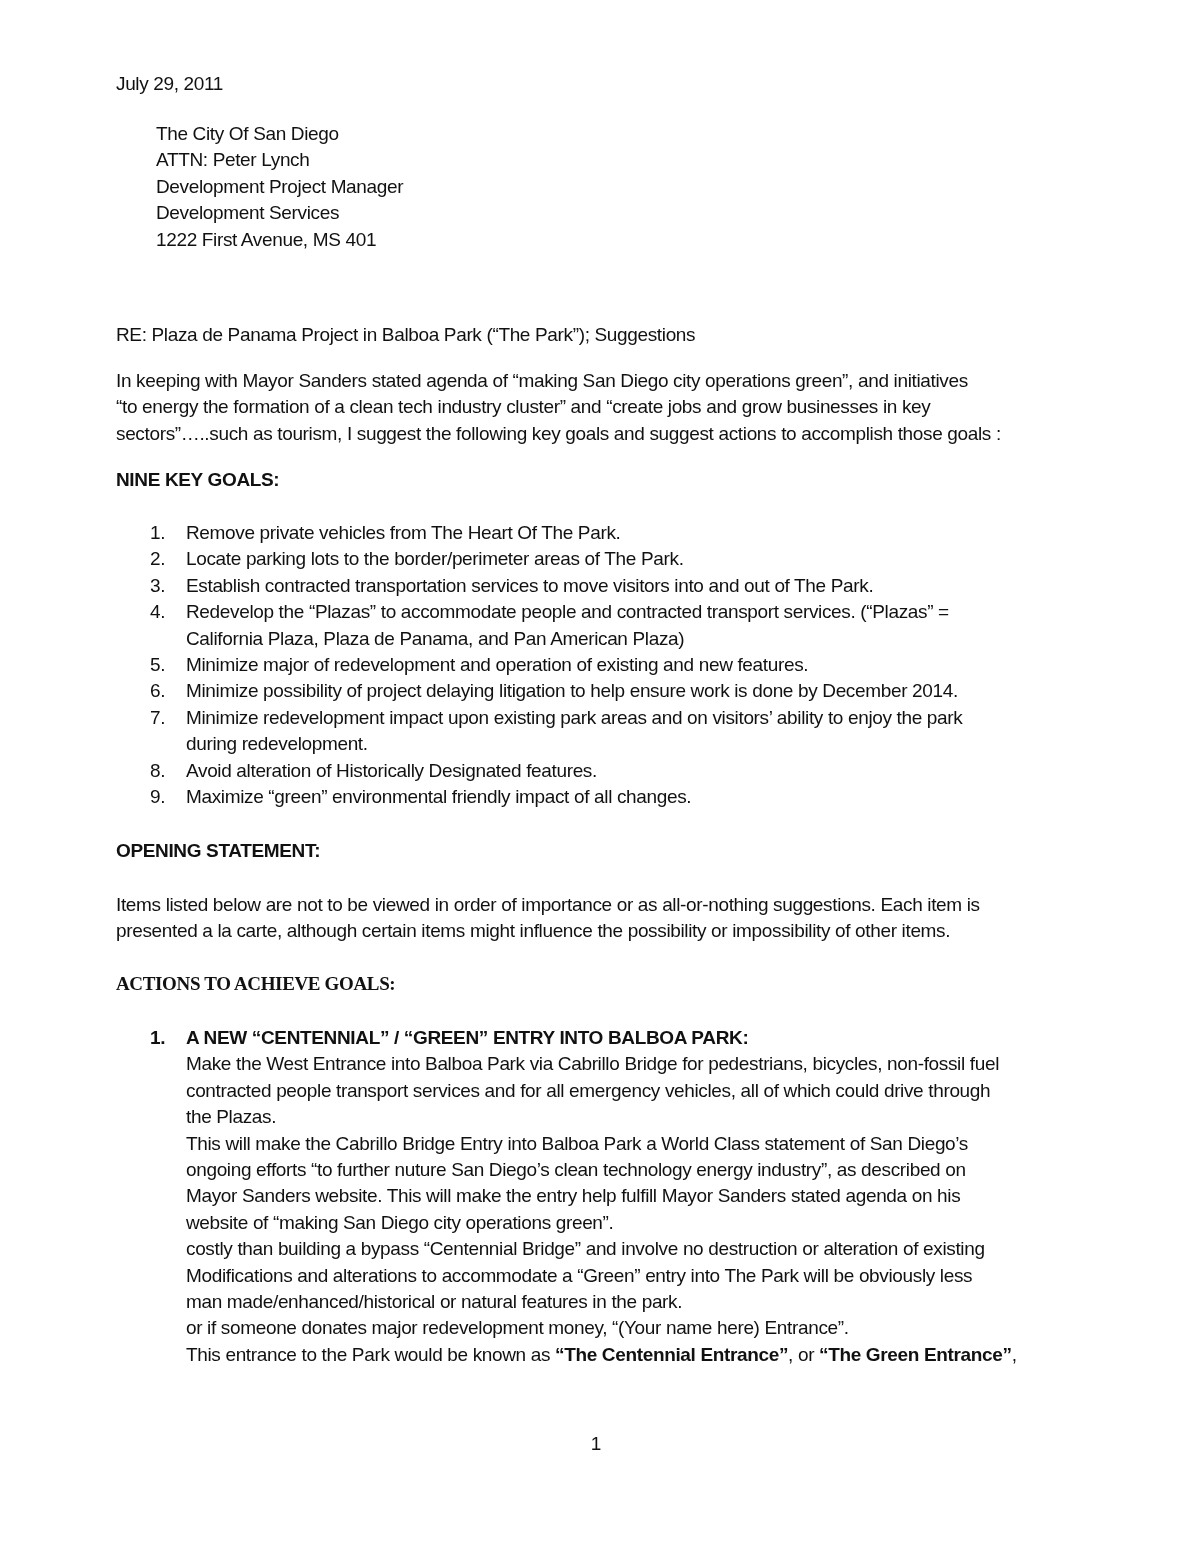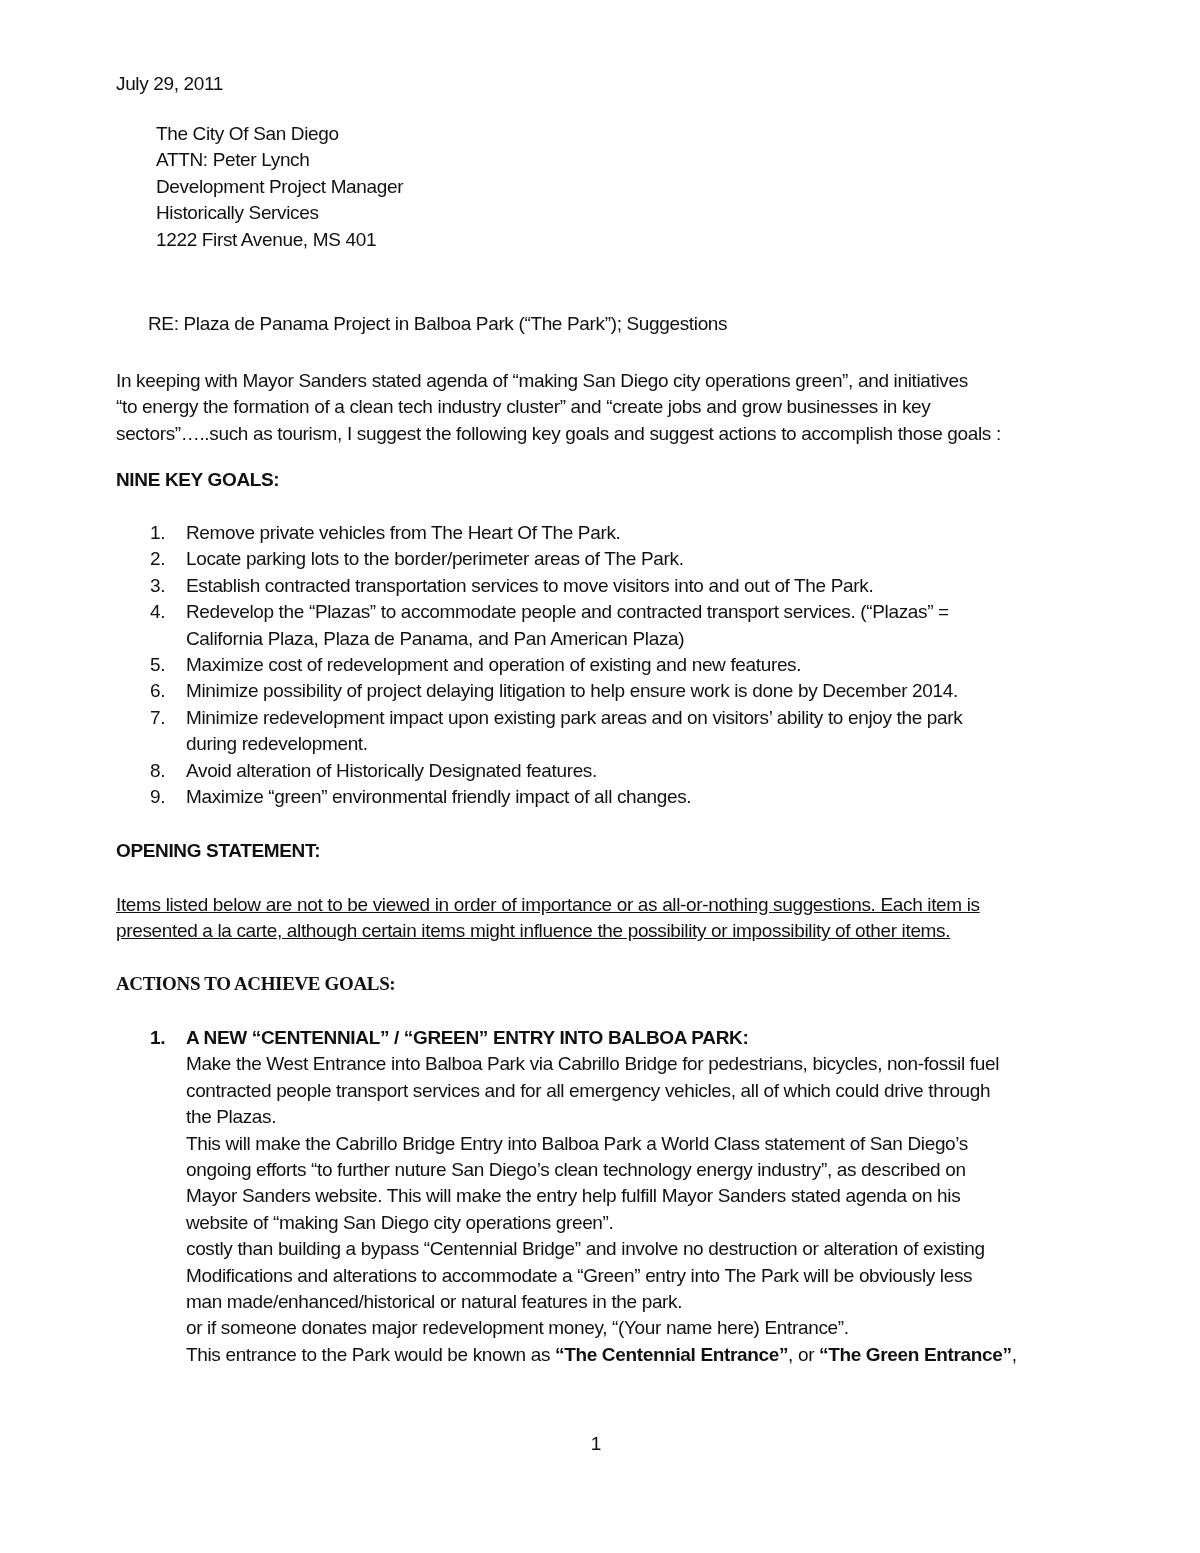--- a/index.html
+++ b/index.html
@@ -70,25 +70,25 @@
 <div class="page">
 
   <div class="text" style="top:71px;">
     <span class="line">July 29, 2011</span>
   </div>
 
   <div class="text" style="top:121px;margin-left:40px;">
     <span class="line">The City Of San Diego</span>
     <span class="line">ATTN: Peter Lynch</span>
     <span class="line">Development Project Manager</span>
-    <span class="line">Historically Services</span>
+    <span class="line">Development Services</span>
     <span class="line">1222 First Avenue, MS 401</span>
   </div>
 
-  <div class="text" style="top:311px;margin-left:32px;">
+  <div class="text" style="top:322px;">
     <span class="line">RE: Plaza de Panama Project in Balboa Park (“The Park”); Suggestions</span>
   </div>
 
   <div class="text" style="top:368px;">
     <span class="line">In keeping with Mayor Sanders stated agenda of “making San Diego city operations green”, and initiatives</span>
     <span class="line">“to energy the formation of a clean tech industry cluster” and “create jobs and grow businesses in key</span>
     <span class="line">sectors”…..such as tourism,  I suggest the following key goals and suggest actions to accomplish those goals :</span>
   </div>
 
   <div class="text bold" style="top:467px;">
@@ -117,21 +117,21 @@
     <div class="list-item">
       <span class="list-num">4.</span>
       <div class="list-body">
         <span class="line">Redevelop the “Plazas” to accommodate people and contracted transport services. (“Plazas” =</span>
         <span class="line">California Plaza, Plaza de Panama, and Pan American Plaza)</span>
       </div>
     </div>
     <div class="list-item">
       <span class="list-num">5.</span>
       <div class="list-body">
-          <span class="line">Maximize cost of redevelopment and operation of existing and new features.</span>
+          <span class="line">Minimize major of redevelopment and operation of existing and new features.</span>
         </div>
     </div>
     <div class="list-item">
       <span class="list-num">6.</span>
       <div class="list-body">
           <span class="line">Minimize possibility of project delaying litigation to help ensure work is done by December 2014.</span>
         </div>
     </div>
     <div class="list-item">
       <span class="list-num">7.</span>
@@ -151,21 +151,21 @@
       <div class="list-body">
           <span class="line">Maximize “green” environmental friendly impact of all changes.</span>
         </div>
     </div>
   </div>
 
   <div class="text bold" style="top:838px;">
     <span class="line">OPENING STATEMENT:</span>
   </div>
 
-  <div class="text" style="top:892px;text-decoration:underline;">
+  <div class="text" style="top:892px;">
     <span class="line">Items listed below are not to be viewed in order of importance or as all-or-nothing suggestions.  Each item is</span>
     <span class="line">presented a la carte, although certain items might influence the possibility or impossibility of other items.</span>
   </div>
 
   <div class="text bold" style="top:971px;font-family:Liberation Serif, serif;">
     <span class="line">ACTIONS TO ACHIEVE GOALS:</span>
   </div>
 
   <div class="list" style="top:1025px;">
     <div class="list-item">

